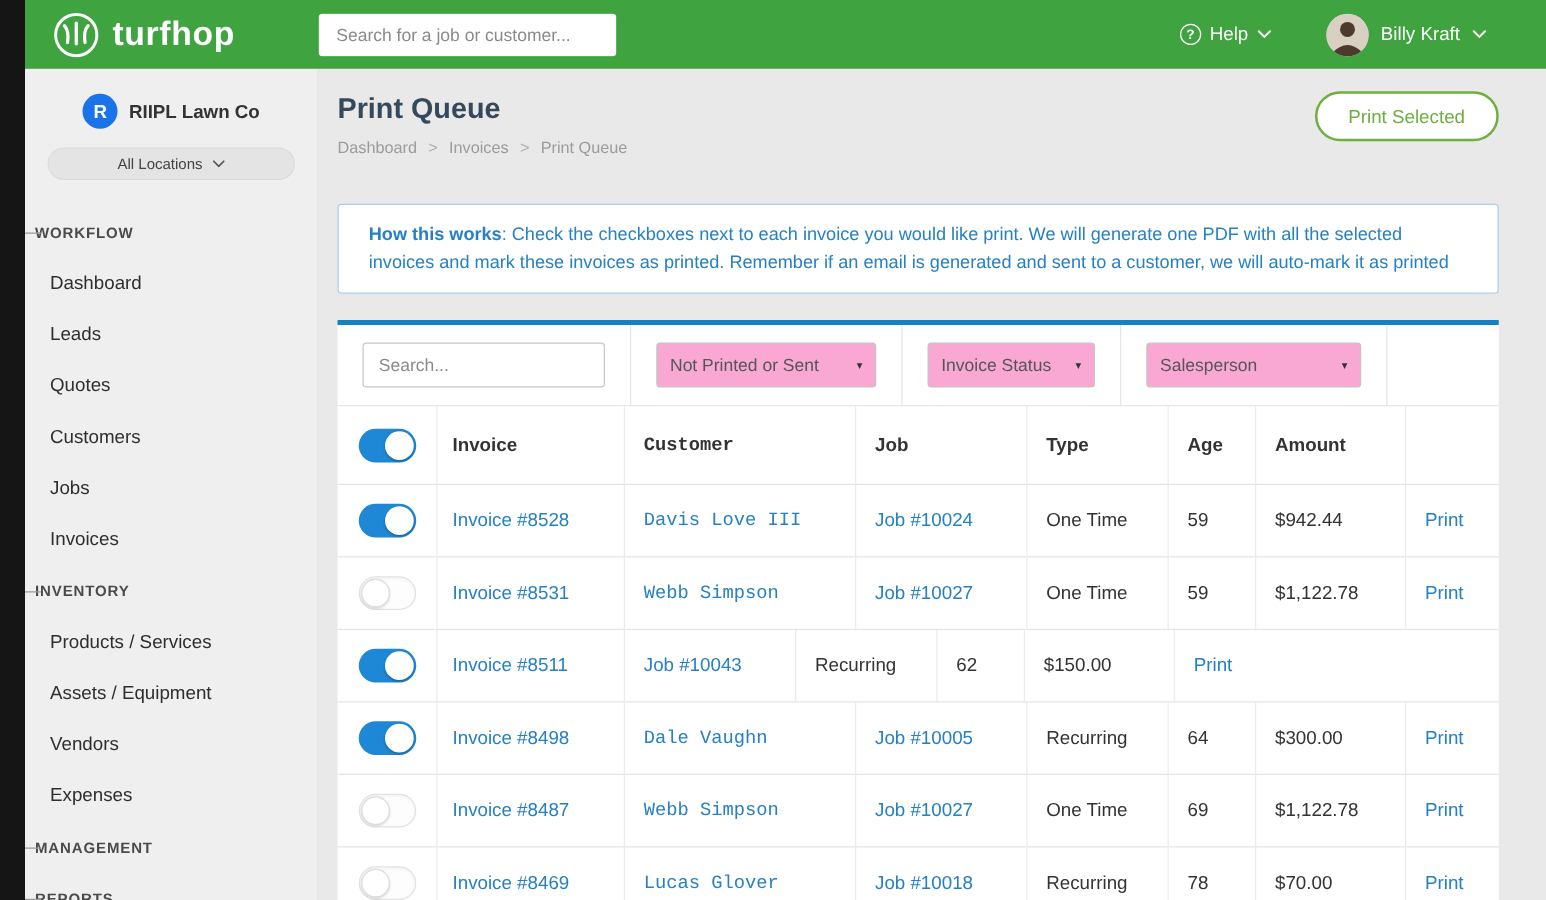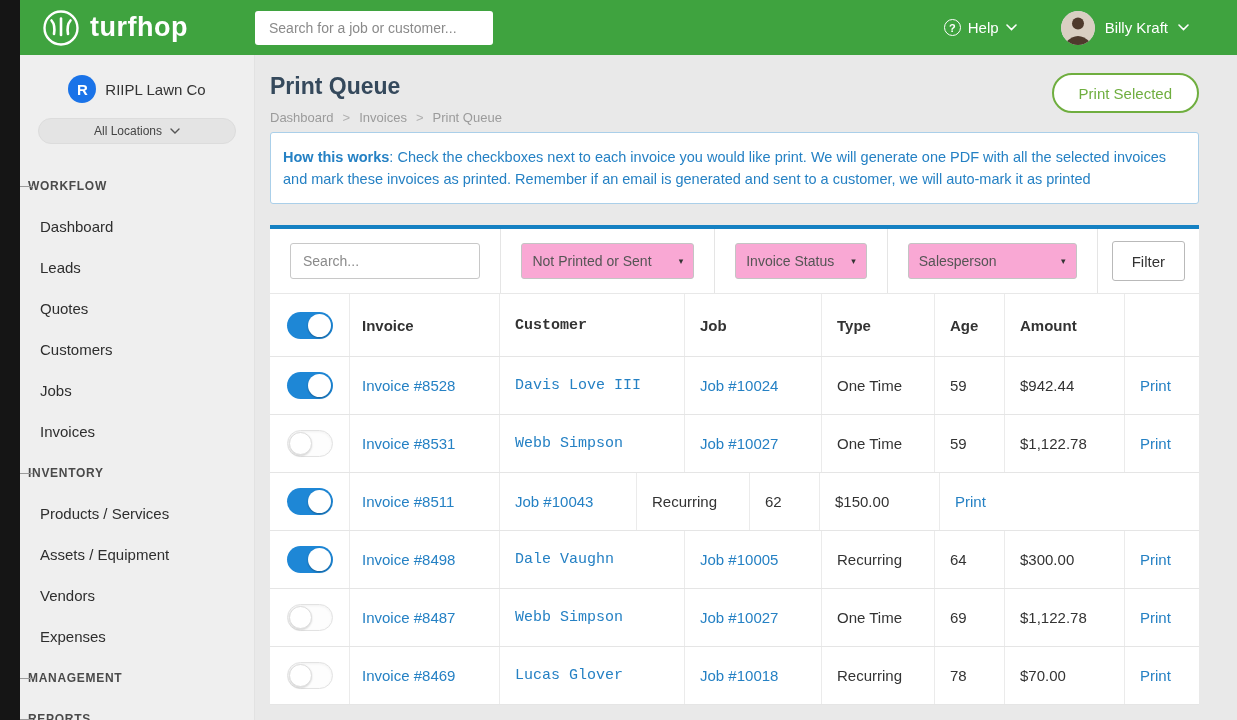--- a/index.html
+++ b/index.html
@@ -24,21 +24,21 @@
   .user { display: flex; align-items: center; gap: 10px; color: #fff; font-size: 15px; cursor: pointer; }
   .avatar { width: 34px; height: 34px; border-radius: 50%; overflow: hidden; display: block; background: #cfd8dc; }
   .chev { display: flex; align-items: center; }
 
   
   .sidebar { position: absolute; left: 20px; top: 55px; width: 235px; height: 665px; background: #efefef;
              border-right: 1px solid #e2e2e2; z-index: 5; }
   .company { display: flex; align-items: center; justify-content: center; gap: 9px; margin-top: 20px; cursor: pointer; }
   .company-icon { width: 28px; height: 28px; border-radius: 50%; background: #1a73e8; color: #fff;
                   font-size: 15px; font-weight: bold; display: flex; align-items: center; justify-content: center; }
-  .company-name { font-size: 15px; color: #333; font-weight: normal; }
+  .company-name { font-size: 15px; color: #333; font-weight: bold; }
   .locations { margin: 15px auto 0; display: flex; align-items: center; justify-content: center; gap: 8px;
                width: 198px; height: 26px; border-radius: 13px; background: #e4e4e4; border: 1px solid #dcdcdc;
                font-size: 12px; color: #444; cursor: pointer; font-family: inherit; }
   .nav { margin-top: 21px; }
   .nav-header { height: 41px; display: flex; align-items: center; font-size: 12px; font-weight: bold;
                 color: #4a4a4a; letter-spacing: .7px; position: relative; padding-left: 8px; }
   .dash { position: absolute; left: 0; top: 50%; width: 13px; height: 1px; background: #9a9a9a; }
   .nav-item { height: 41px; display: flex; align-items: center; padding-left: 20px; font-size: 15px;
               color: #2e2e2e; cursor: pointer; }
 
@@ -47,22 +47,22 @@
           padding: 18px 38px 0 15px; overflow: hidden; }
   .page-head { display: flex; align-items: flex-start; justify-content: space-between; }
   .page-title { font-size: 23px; color: #35495c; font-weight: bold; }
   .breadcrumb { margin-top: 10px; font-size: 13px; color: #9b9b9b; display: flex; gap: 9px; align-items: center; }
   .bc-item { cursor: pointer; }
   .bc-item.current { cursor: default; }
   .bc-sep { color: #b0b0b0; }
   .print-selected { height: 40px; padding: 0 25px; border: 2px solid #6fae3f; border-radius: 20px;
                     background: #fff; color: #6fae3f; font-size: 15px; cursor: pointer; font-family: inherit; }
 
-  .info-box { margin-top: 7px; background: #fff; border: 1px solid #aacfe9; border-radius: 3px;
-              padding: 13px 12px; font-size: 14.5px; color: #2581c4; line-height: 1.52; }
+  .info-box { margin-top: 38px; background: #fff; border: 1px solid #aacfe9; border-radius: 3px;
+              padding: 13px 24px; font-size: 14.5px; color: #2581c4; line-height: 1.52; }
   .info-box strong { font-weight: bold; }
 
   .panel { margin-top: 21px; background: #fff; border-top: 4px solid #1581c3; }
 
   
   .filter-row { display: flex; align-items: flex-start; border-bottom: 1px solid #e8e8e8; }
   .f-cell { padding: 14px 20px; border-right: 1px solid #e5e5e5; display: flex; align-items: center; }
   .fc-search { width: 235px; }
   .fc-d1 { width: 217px; }
   .fc-d2 { width: 175px; }
@@ -224,23 +224,20 @@
           <span>Invoice Status</span>
           <span class="sel-arrow">▾</span>
         </div>
       </div>
       <div class="f-cell fc-d3">
         <div class="select">
           <span>Salesperson</span>
           <span class="sel-arrow">▾</span>
         </div>
       </div>
-      <div class="f-cell fc-btn">
-        <button class="filter-btn">Filter</button>
-      </div>
     </div>
     <div id="table">
         <div class="t-row t-head">
           <div class="t-cell c0">
             <span class="toggle on">
               <span class="knob"></span>
             </span>
           </div>
           <div class="t-cell c1">Invoice</div>
           <div class="t-cell c2">Customer</div>

